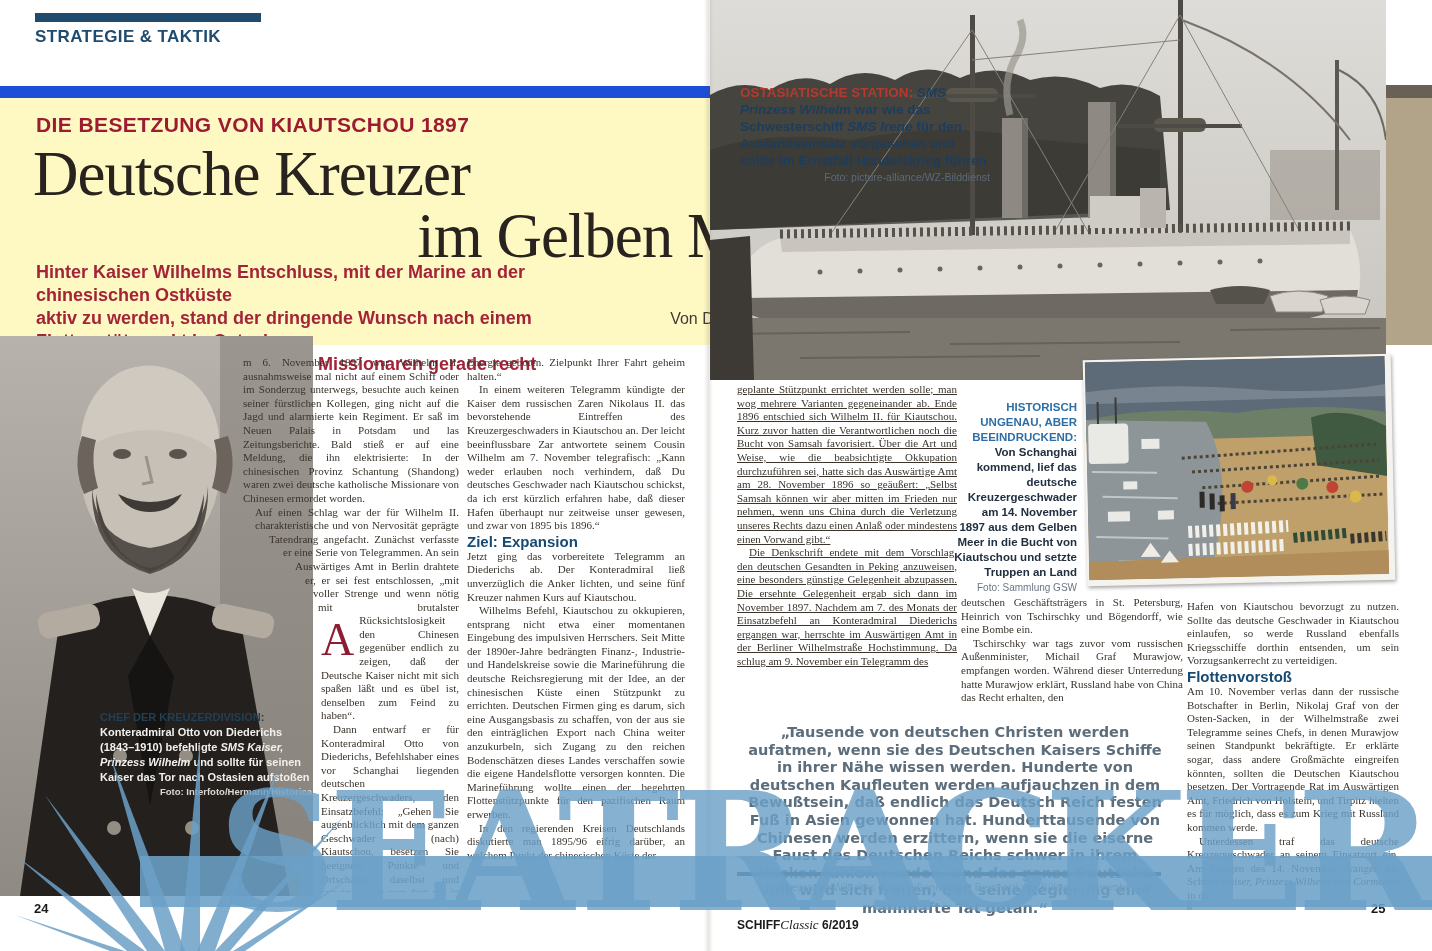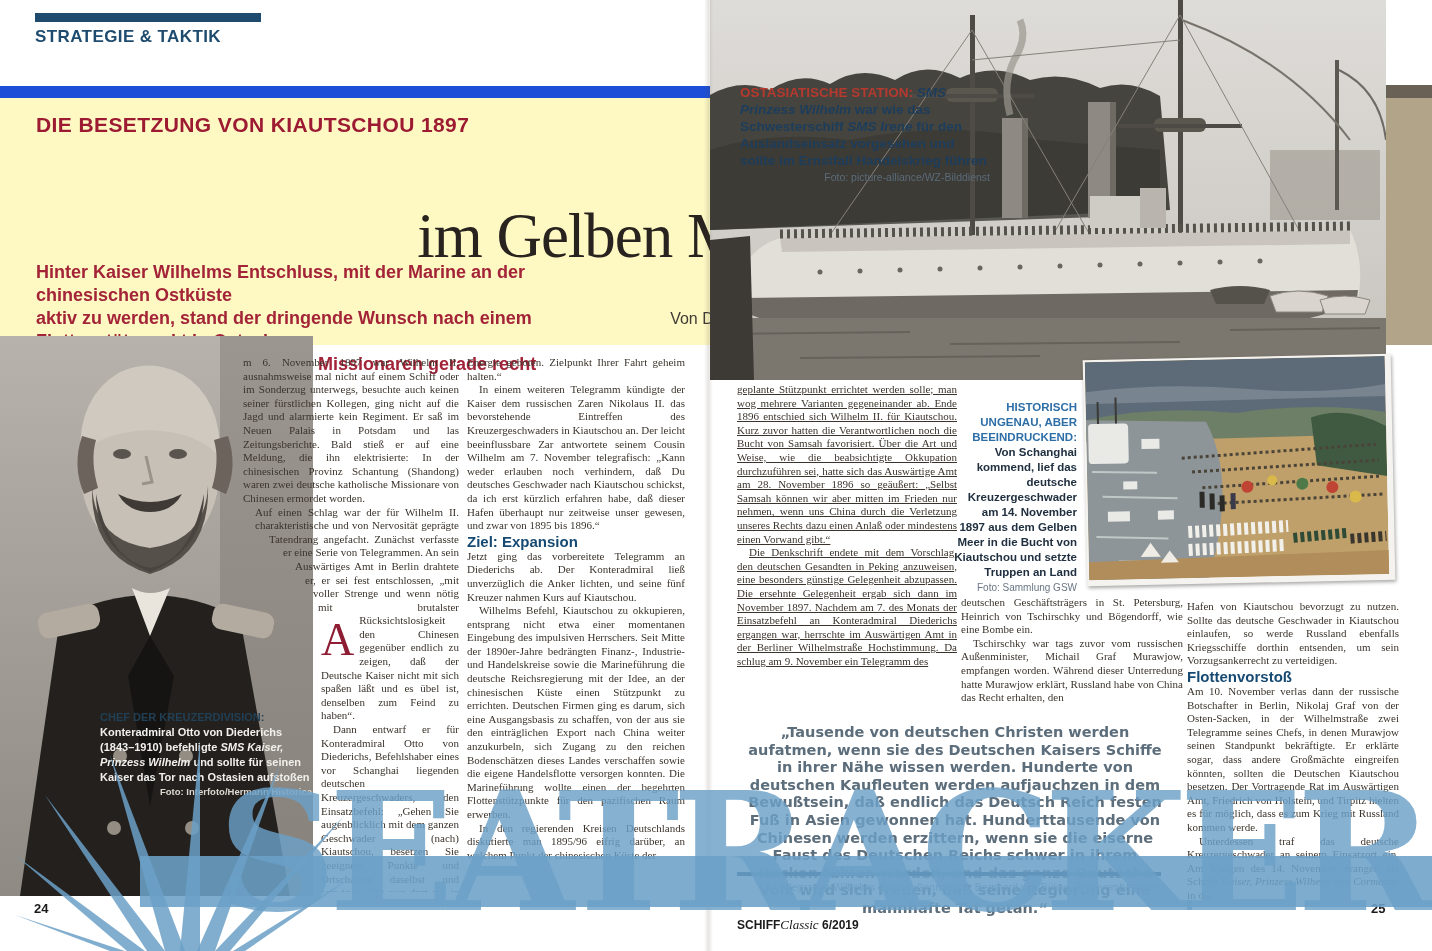--- a/index.html
+++ b/index.html
@@ -78,20 +78,21 @@
 </head>
 <body>
 
 <div id="spread">
 
   <div class="topbar-rule"></div>
   <div class="section-label">STRATEGIE &amp; TAKTIK</div>
 
   <div class="title-band">
     <div class="kicker">DIE BESETZUNG VON KIAUTSCHOU 1897</div>
+    <div class="title-l1">Deutsche Kreuzer</div>
     <div class="title-l2">im Gelben Meer</div>
     <div class="standfirst">
       <div>Hinter Kaiser Wilhelms Entschluss, mit der Marine an der chinesischen Ostküste</div>
       <div>aktiv zu werden, stand der dringende Wunsch nach einem Flottenstützpunkt in Ostasien.</div>
       <div>Da kam die Ermordung von zwei Missionaren gerade recht</div>
     </div>
     <div class="byline">Von Dr. Gerd Fesser</div>
   </div>
 
   <div class="portrait">

